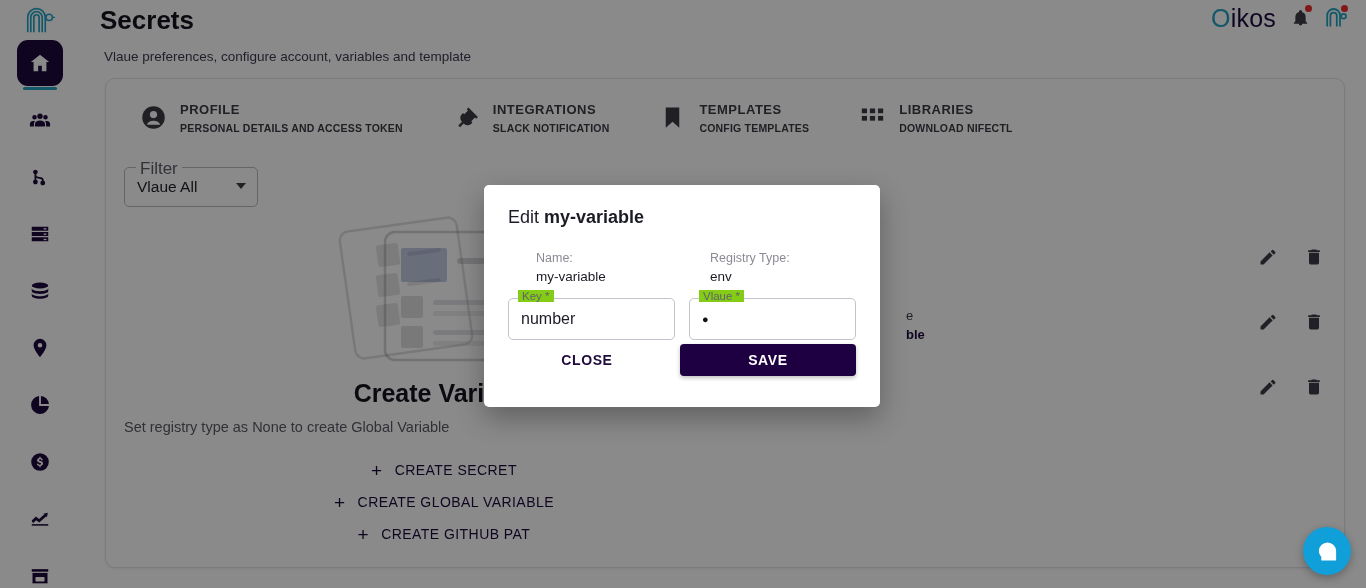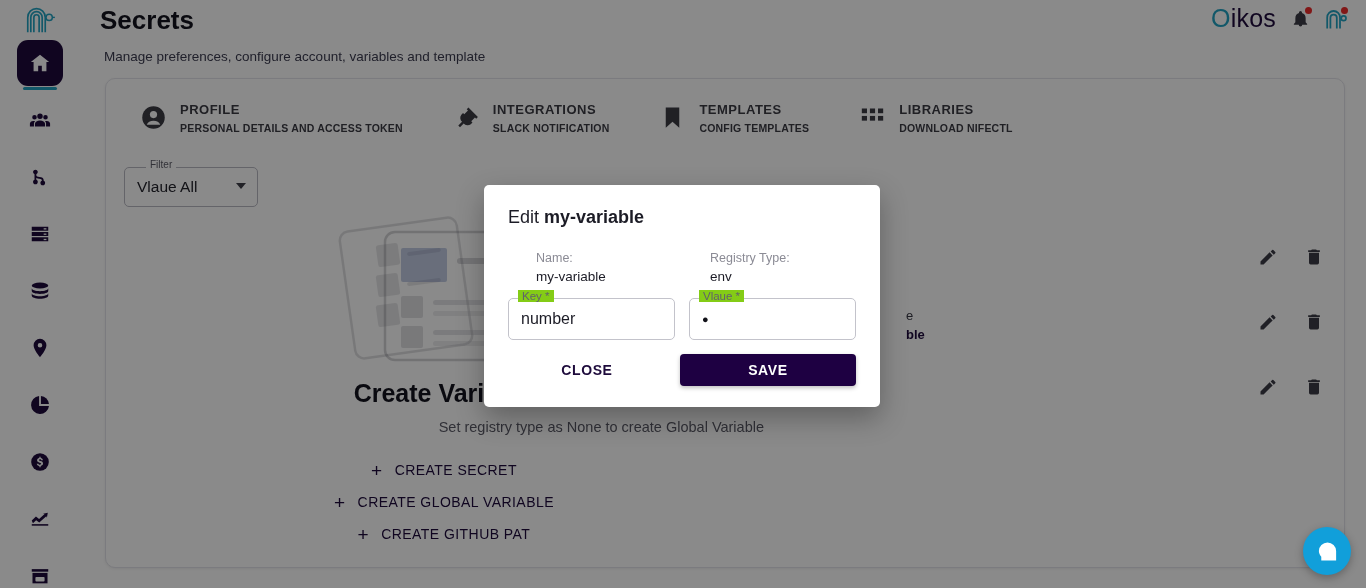--- a/index.html
+++ b/index.html
@@ -30,21 +30,21 @@
   .nav-item.active::after {
     content: ""; position: absolute; left: 6px; right: 6px; bottom: -4px;
     height: 3px; background: #22a3c3; border-radius: 2px;
   }
   .nav-item svg { width: 22px; height: 22px; fill: currentColor; display: block; }
 
   
   .topbar { position: absolute; left: 80px; top: 0; right: 0; height: 40px; }
   .topbar-right {
     position: absolute; right: 18px; top: 4px;
-    display: flex; align-items: center; gap: 12px; margin-left: 28px;
+    display: flex; gap: 12px; margin-left: 28px;
   }
   .wordmark { font-size: 25px; font-weight: 400; letter-spacing: .2px; color: #1e0b3c; }
   .wordmark .o { color: #22a3c3; }
   .badge-icon { position: relative; width: 24px; height: 26px; display: flex; align-items: center; justify-content: center; }
   .badge-icon svg { width: 19px; height: 19px; fill: #3c3c46; display: block; }
   .badge-icon .dot {
     position: absolute; top: 1px; right: 0px; width: 7px; height: 7px;
     background: #ef2b2b; border-radius: 50%;
   }
   .badge-icon.logo svg { width: 24px; height: 24px; fill: none; stroke: #22a3c3; stroke-width: 2.2; }
@@ -76,38 +76,38 @@
   .tab-t1 { font-size: 13px; font-weight: 700; letter-spacing: .5px; line-height: 15px; }
   .tab-t2 { font-size: 10.5px; font-weight: 700; letter-spacing: .2px; line-height: 14px; }
 
   
   .filter-wrap { position: absolute; left: 18px; top: 88px; width: 134px; height: 40px; }
   .filter-box {
     position: absolute; inset: 0; border: 1px solid #b9b9c2; border-radius: 5px;
     display: flex; align-items: center; padding: 0 12px;
   }
   .filter-label {
-    position: absolute; left: 22px; top: -8px; background: #ffffff; padding: 0 4px;
-    font-size: 10px; color: #5d5d68;
+    position: absolute; left: 12px; top: -8px; background: #ffffff; padding: 0 4px;
+    font-size: 17px; color: #5d5d68;
   }
   .filter-value { font-size: 15.5px; color: #23232c; }
   .filter-caret { position: absolute; right: 12px; top: 16px; width: 0; height: 0;
     border-left: 5px solid transparent; border-right: 5px solid transparent; border-top: 6px solid #3f3f48; }
 
   
   .illus { position: absolute; left: 231px; top: 133px; width: 315px; height: 165px; }
 
   
   .empty-title {
     position: absolute; left: 0; right: 0; top: 300px; text-align: center;
     width: 640px; margin-left: 18px;
     font-size: 25px; font-weight: 700; color: #14141e;
   }
   .empty-sub {
-    position: absolute; top: 340px; width: 640px; margin-left: 18px; text-align: right;
+    position: absolute; top: 340px; width: 640px; margin-left: 18px; text-align: left;
     font-size: 14.5px; color: #5a5a66;
   }
   .create-actions { position: absolute; top: 375px; width: 640px; margin-left: 18px; }
   .create-link {
     display: flex; align-items: center; justify-content: center; gap: 12px;
     height: 32px; color: #1e0b3c; font-size: 14px; letter-spacing: .45px;
   }
   .create-link .plus { font-size: 19px; line-height: 19px; font-weight: 400; }
 
   
@@ -144,21 +144,21 @@
     position: absolute; inset: 0; border: 1px solid #c3c3cb; border-radius: 5px;
     display: flex; align-items: center; padding: 0 12px;
   }
   .field-label {
     position: absolute; left: 10px; top: -8px; background: #84cc16; padding: 0 4px;
     font-size: 11.5px; color: #61616c; z-index: 2;
   }
   .field-value { font-size: 16px; color: #1c1c26; }
   .field-value.masked { font-size: 11px; letter-spacing: 1px; color: #111118; }
 
-  .modal-actions { display: flex; align-items: center; margin-top: 14px; }
+  .modal-actions { display: flex; align-items: center; margin-top: 4px; }
   .btn-close {
     width: 172px; height: 32px; background: transparent; border: none;
     color: #1e0b3c; font-size: 14px; font-weight: 700; letter-spacing: .6px;
     font-family: "Liberation Sans", sans-serif; cursor: pointer;
   }
   .btn-save {
     width: 192px; height: 32px; margin-left: 14px; background: #1e0042; border: none;
     color: #ffffff; font-size: 14px; font-weight: 700; letter-spacing: .6px;
     border-radius: 4px; font-family: "Liberation Sans", sans-serif; cursor: pointer;
     box-shadow: 0 2px 4px rgba(0,0,0,.25);
@@ -268,21 +268,21 @@
             <path d="M4 26 V12 A8 8 0 0 1 20 12 V26"></path>
             <path d="M8 26 V12.5 A4 4 0 0 1 16 12.5 V26"></path>
             <circle cx="24.5" cy="13" r="3"></circle>
           </svg>
           <span class="dot"></span>
         </div>
       </div>
     </div>
 
     <div class="page-title">Secrets</div>
-    <div class="page-sub">Manage preferences, configure account, variables and template</div>
+    <div class="page-sub">Vlaue preferences, configure account, variables and template</div>
 
     <div class="card">
 
       <div class="tabs">
 
         <div class="tab">
           <span class="tab-ico">
             <svg viewBox="0 0 24 24">
                 <circle cx="12" cy="12" r="10"></circle>
                 <circle cx="12" cy="9.4" r="3.2" fill="#fff"></circle>

